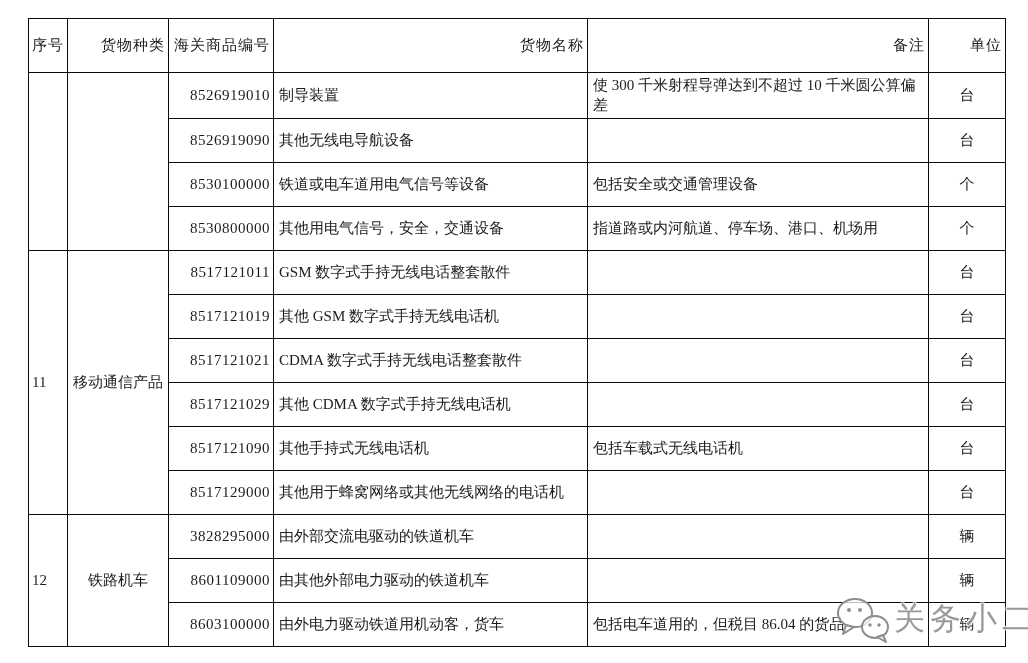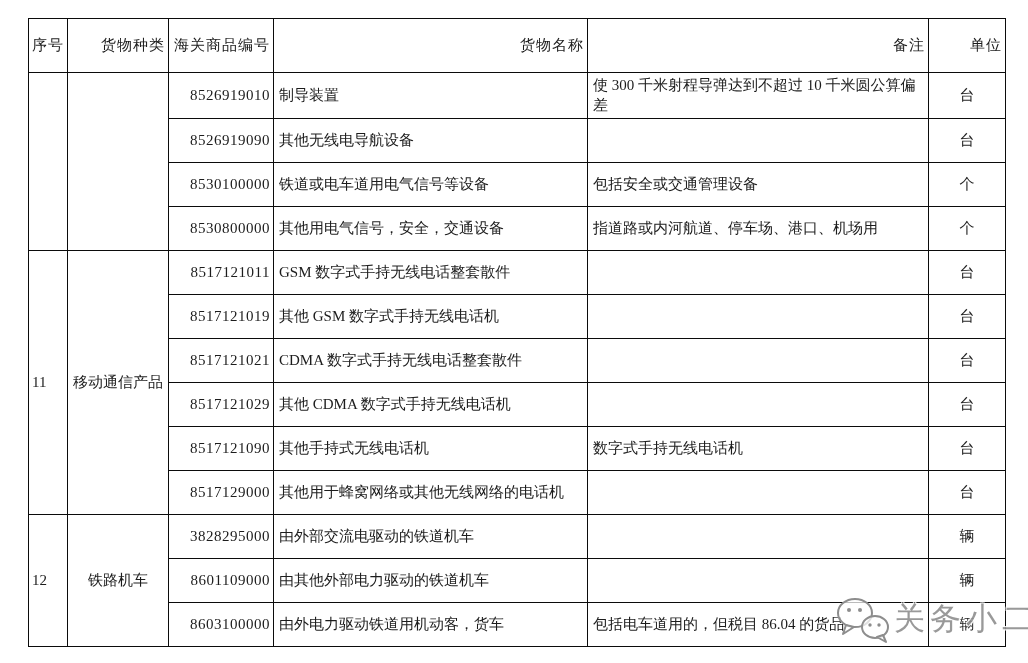--- a/index.html
+++ b/index.html
@@ -150,21 +150,21 @@
       </tr>
       <tr>
         <td class="c-code">8517121029</td>
         <td class="c-name">其他 CDMA 数字式手持无线电话机</td>
         <td class="c-remark"></td>
         <td class="c-unit">台</td>
       </tr>
       <tr>
         <td class="c-code">8517121090</td>
         <td class="c-name">其他手持式无线电话机</td>
-        <td class="c-remark">数字式手持无线电话机</td>
+        <td class="c-remark">包括车载式无线电话机</td>
         <td class="c-unit">台</td>
       </tr>
       <tr>
         <td class="c-code">8517129000</td>
         <td class="c-name">其他用于蜂窝网络或其他无线网络的电话机</td>
         <td class="c-remark"></td>
         <td class="c-unit">台</td>
       </tr>
       <tr>
         <td rowspan="3" class="c-seq">12</td>

